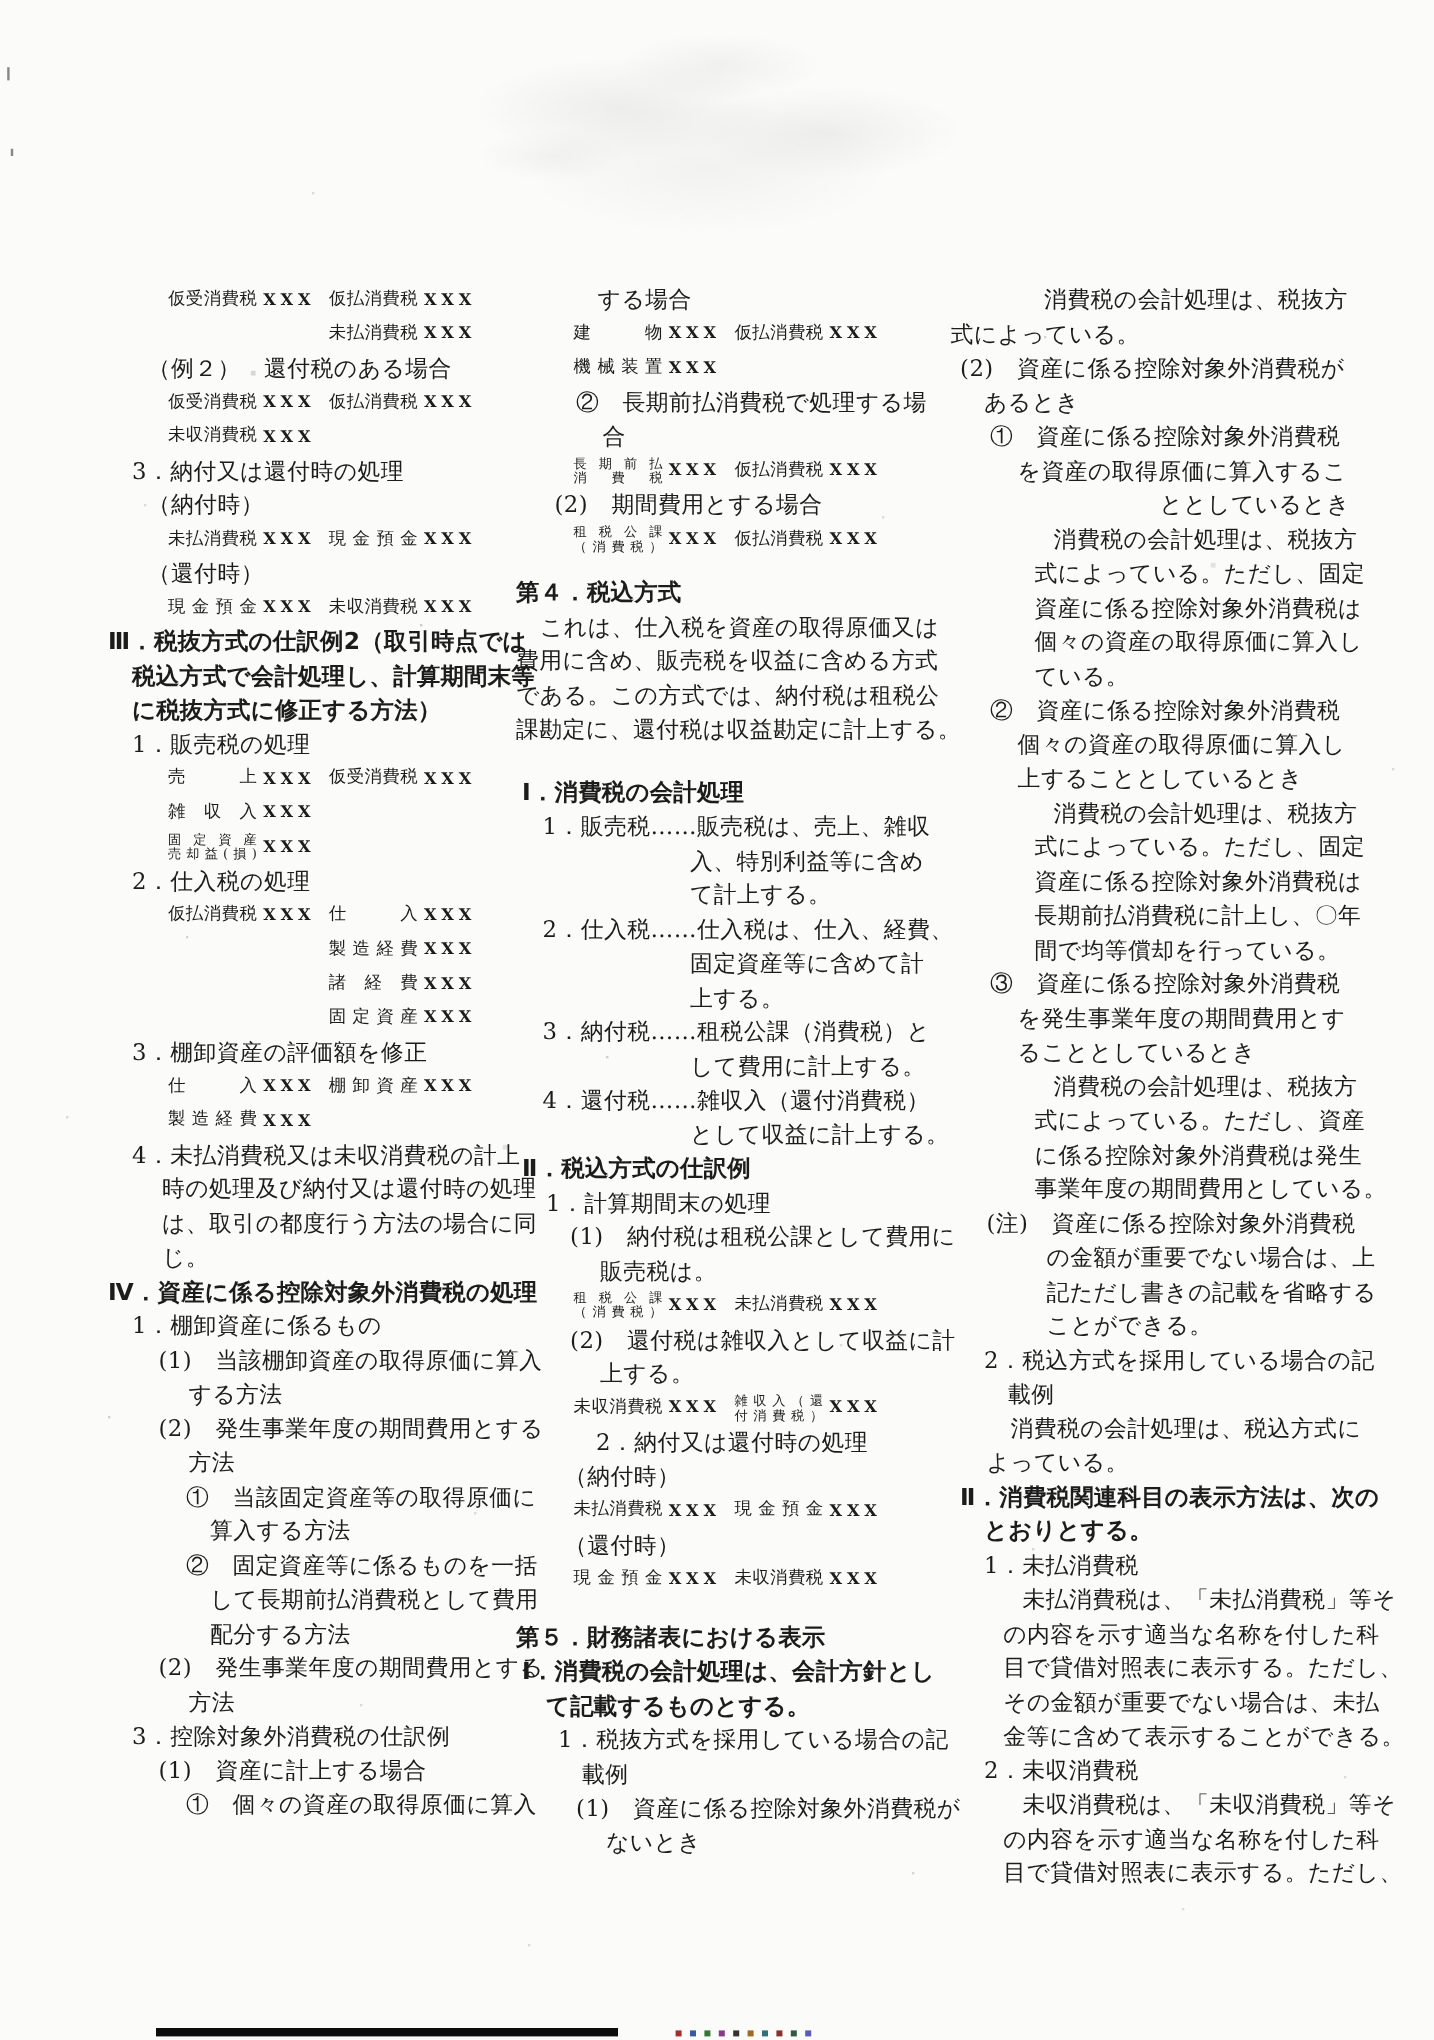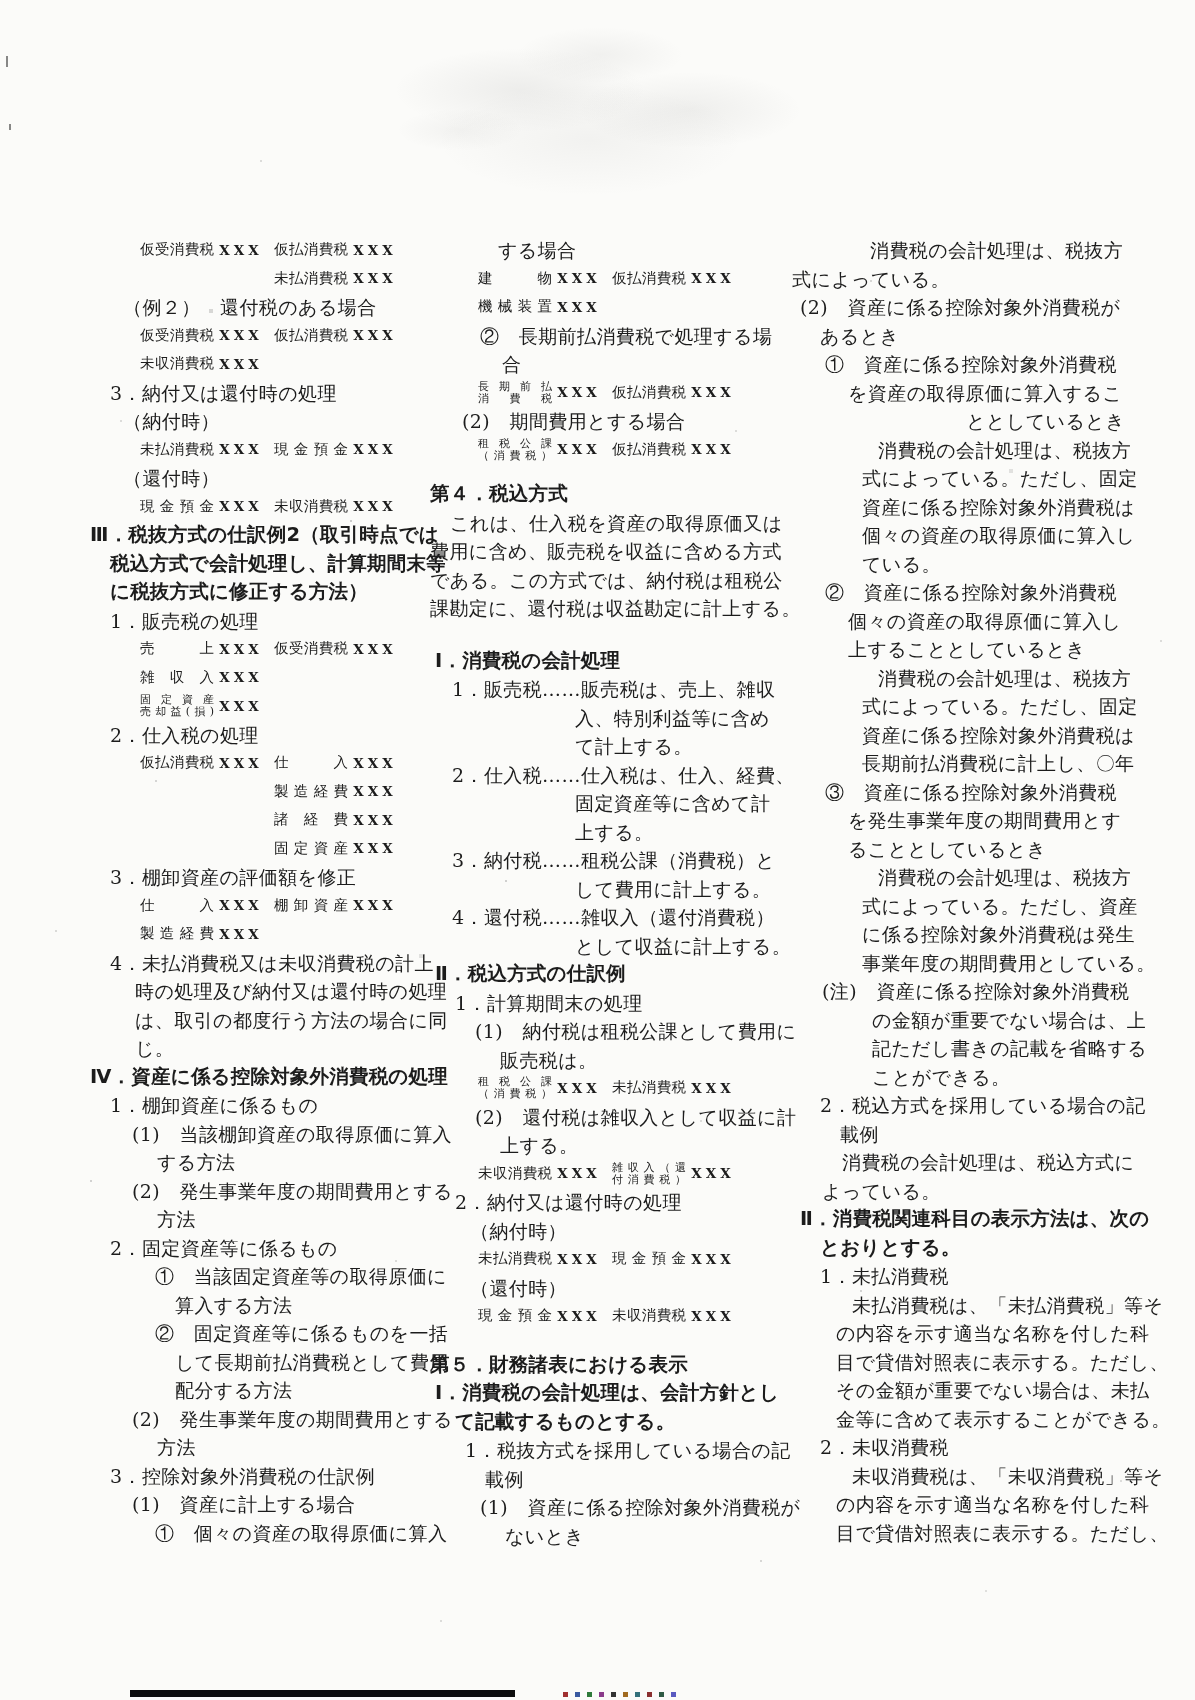--- a/index.html
+++ b/index.html
@@ -192,21 +192,20 @@
       <div class="ln tx" style="padding-left: 25px;">4．未払消費税又は未収消費税の計上</div>
       <div class="ln tx" style="padding-left: 50px;">時の処理及び納付又は還付時の処理</div>
       <div class="ln tx" style="padding-left: 50px;">は、取引の都度行う方法の場合に同</div>
       <div class="ln tx" style="padding-left: 50px;">じ。</div>
       <div class="ln hd" style="padding-left: 5px;">Ⅳ．資産に係る控除対象外消費税の処理</div>
       <div class="ln tx" style="padding-left: 25px;">1．棚卸資産に係るもの</div>
       <div class="ln tx" style="padding-left: 47px;">(1)　当該棚卸資産の取得原価に算入</div>
       <div class="ln tx" style="padding-left: 72px;">する方法</div>
       <div class="ln tx" style="padding-left: 47px;">(2)　発生事業年度の期間費用とする</div>
       <div class="ln tx" style="padding-left: 72px;">方法</div>
-      <div class="ln tx" style="padding-left: 25px;">2．固定資産等に係るもの</div>
       <div class="ln tx" style="padding-left: 70px;">①　当該固定資産等の取得原価に</div>
       <div class="ln tx" style="padding-left: 90px;">算入する方法</div>
       <div class="ln tx" style="padding-left: 70px;">②　固定資産等に係るものを一括</div>
       <div class="ln tx" style="padding-left: 90px;">して長期前払消費税として費用</div>
       <div class="ln tx" style="padding-left: 90px;">配分する方法</div>
       <div class="ln tx" style="padding-left: 47px;">(2)　発生事業年度の期間費用とする</div>
       <div class="ln tx" style="padding-left: 72px;">方法</div>
       <div class="ln tx" style="padding-left: 25px;">3．控除対象外消費税の仕訳例</div>
       <div class="ln tx" style="padding-left: 47px;">(1)　資産に計上する場合</div>
       <div class="ln tx" style="padding-left: 70px;">①　個々の資産の取得原価に算入</div>
@@ -281,21 +280,21 @@
       <div class="ln tx" style="padding-left: 70px;">上する。</div>
       <div class="ln jr" style="padding-left: 48px;">
         <span class="jl">未収消費税</span>
         <span class="ja">XXX</span>
         <span class="jl sm">
           <span class="sml">雑収入（還</span>
           <span class="sml">付消費税）</span>
         </span>
         <span class="ja">XXX</span>
       </div>
-      <div class="ln tx" style="padding-left: 25px;">2．納付又は還付時の処理</div>
+      <div class="ln tx" style="padding-left: 25px; text-align: center;">2．納付又は還付時の処理</div>
       <div class="ln tx" style="padding-left: 40px;">（納付時）</div>
       <div class="ln jr" style="padding-left: 48px;">
         <span class="jl">未払消費税</span>
         <span class="ja">XXX</span>
         <span class="jl">現金預金</span>
         <span class="ja">XXX</span>
       </div>
       <div class="ln tx" style="padding-left: 40px;">（還付時）</div>
       <div class="ln jr" style="padding-left: 48px;">
         <span class="jl">現金預金</span>
@@ -325,20 +324,21 @@
       <div class="ln tx" style="padding-left: 82px;">資産に係る控除対象外消費税は</div>
       <div class="ln tx" style="padding-left: 82px;">個々の資産の取得原価に算入し</div>
       <div class="ln tx" style="padding-left: 82px;">ている。</div>
       <div class="ln tx" style="padding-left: 45px;">②　資産に係る控除対象外消費税</div>
       <div class="ln tx" style="padding-left: 68px;">個々の資産の取得原価に算入し</div>
       <div class="ln tx" style="padding-left: 68px;">上することとしているとき</div>
       <div class="ln tx" style="padding-left: 98px;">消費税の会計処理は、税抜方</div>
       <div class="ln tx" style="padding-left: 82px;">式によっている。ただし、固定</div>
       <div class="ln tx" style="padding-left: 82px;">資産に係る控除対象外消費税は</div>
       <div class="ln tx" style="padding-left: 82px;">長期前払消費税に計上し、〇年</div>
+      <div class="ln tx" style="padding-left: 82px;">間で均等償却を行っている。</div>
       <div class="ln tx" style="padding-left: 45px;">③　資産に係る控除対象外消費税</div>
       <div class="ln tx" style="padding-left: 68px;">を発生事業年度の期間費用とす</div>
       <div class="ln tx" style="padding-left: 68px;">ることとしているとき</div>
       <div class="ln tx" style="padding-left: 98px;">消費税の会計処理は、税抜方</div>
       <div class="ln tx" style="padding-left: 82px;">式によっている。ただし、資産</div>
       <div class="ln tx" style="padding-left: 82px;">に係る控除対象外消費税は発生</div>
       <div class="ln tx" style="padding-left: 82px; text-align: right;">事業年度の期間費用としている。</div>
       <div class="ln tx" style="padding-left: 42px;">(注)　資産に係る控除対象外消費税</div>
       <div class="ln tx" style="padding-left: 92px;">の金額が重要でない場合は、上</div>
       <div class="ln tx" style="padding-left: 92px;">記ただし書きの記載を省略する</div>

